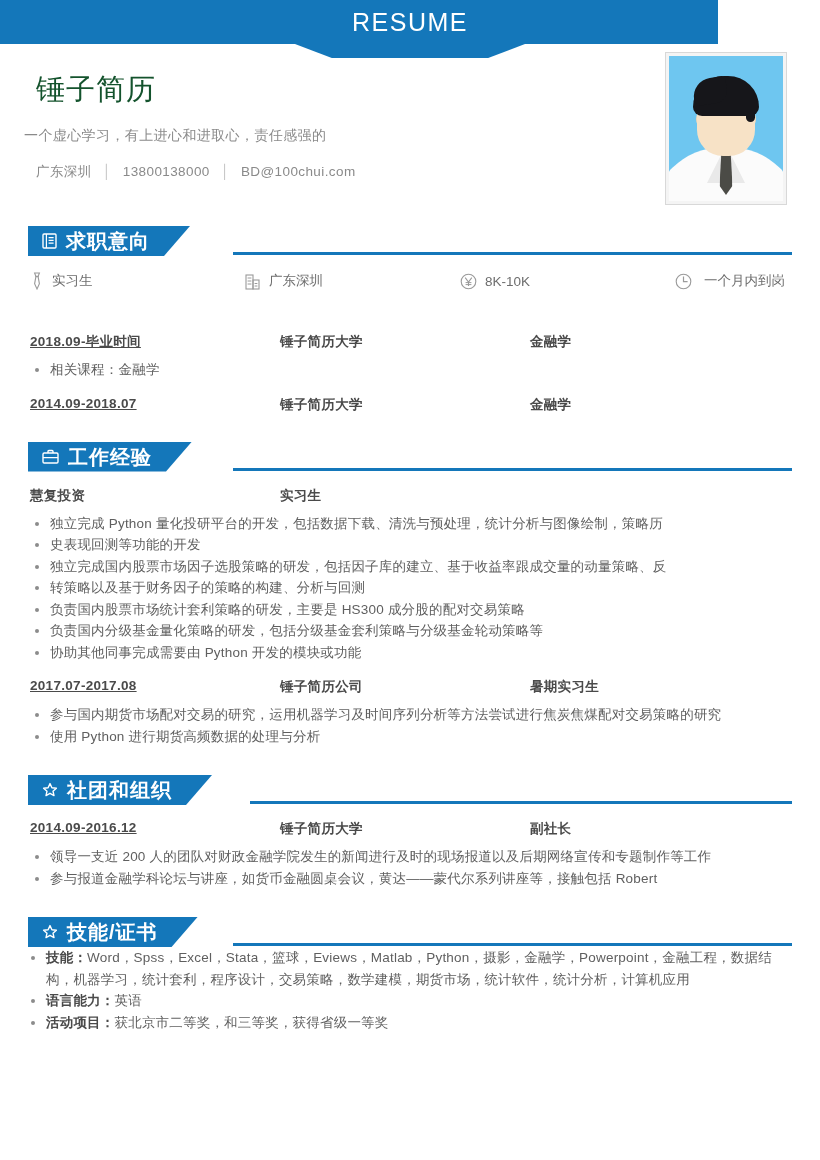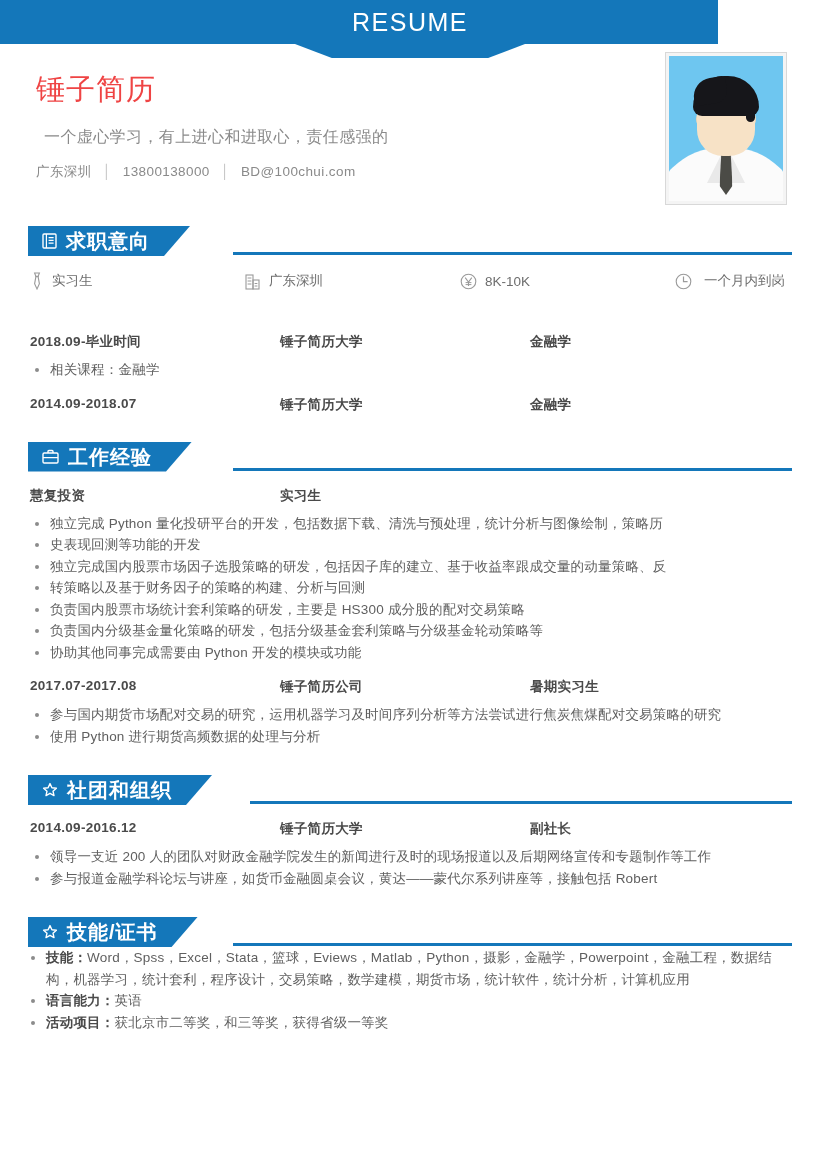--- a/index.html
+++ b/index.html
@@ -50,29 +50,29 @@
   .profile {
     position: relative;
     height: 160px;
     padding: 22px 0 0 0;
   }
   .profile-name {
     position: absolute;
     left: 36px;
     top: 26px;
     font-size: 29px;
-    color: #ef4444;
+    color: #14532d;
     font-weight: 400;
     letter-spacing: 1px;
   }
   .profile-tagline {
     position: absolute;
-    left: 44px;
+    left: 24px;
     top: 83px;
-    font-size: 16px;
+    font-size: 14px;
     color: #8a8a8a;
     letter-spacing: .4px;
   }
   .profile-contact {
     position: absolute;
     left: 36px;
     top: 119px;
     font-size: 13.5px;
     color: #8a8a8a;
     letter-spacing: .4px;
@@ -240,21 +240,21 @@
 
   
   .entry-row {
     display: flex;
     margin: 15px 0 0 30px;
     font-size: 13.5px;
     font-weight: bold;
     color: #4a4a4a;
     letter-spacing: .3px;
   }
-  .entry-date   { width: 250px; }
+  .entry-date   { width: 250px; text-decoration: underline; }
   .entry-org    { width: 250px; }
   .entry-role   { flex: 1; }
 
   ul.bullets {
     list-style: none;
     margin: 8px 0 0 0;
     padding: 0 28px 0 32px;
   }
   ul.bullets li {
     position: relative;

